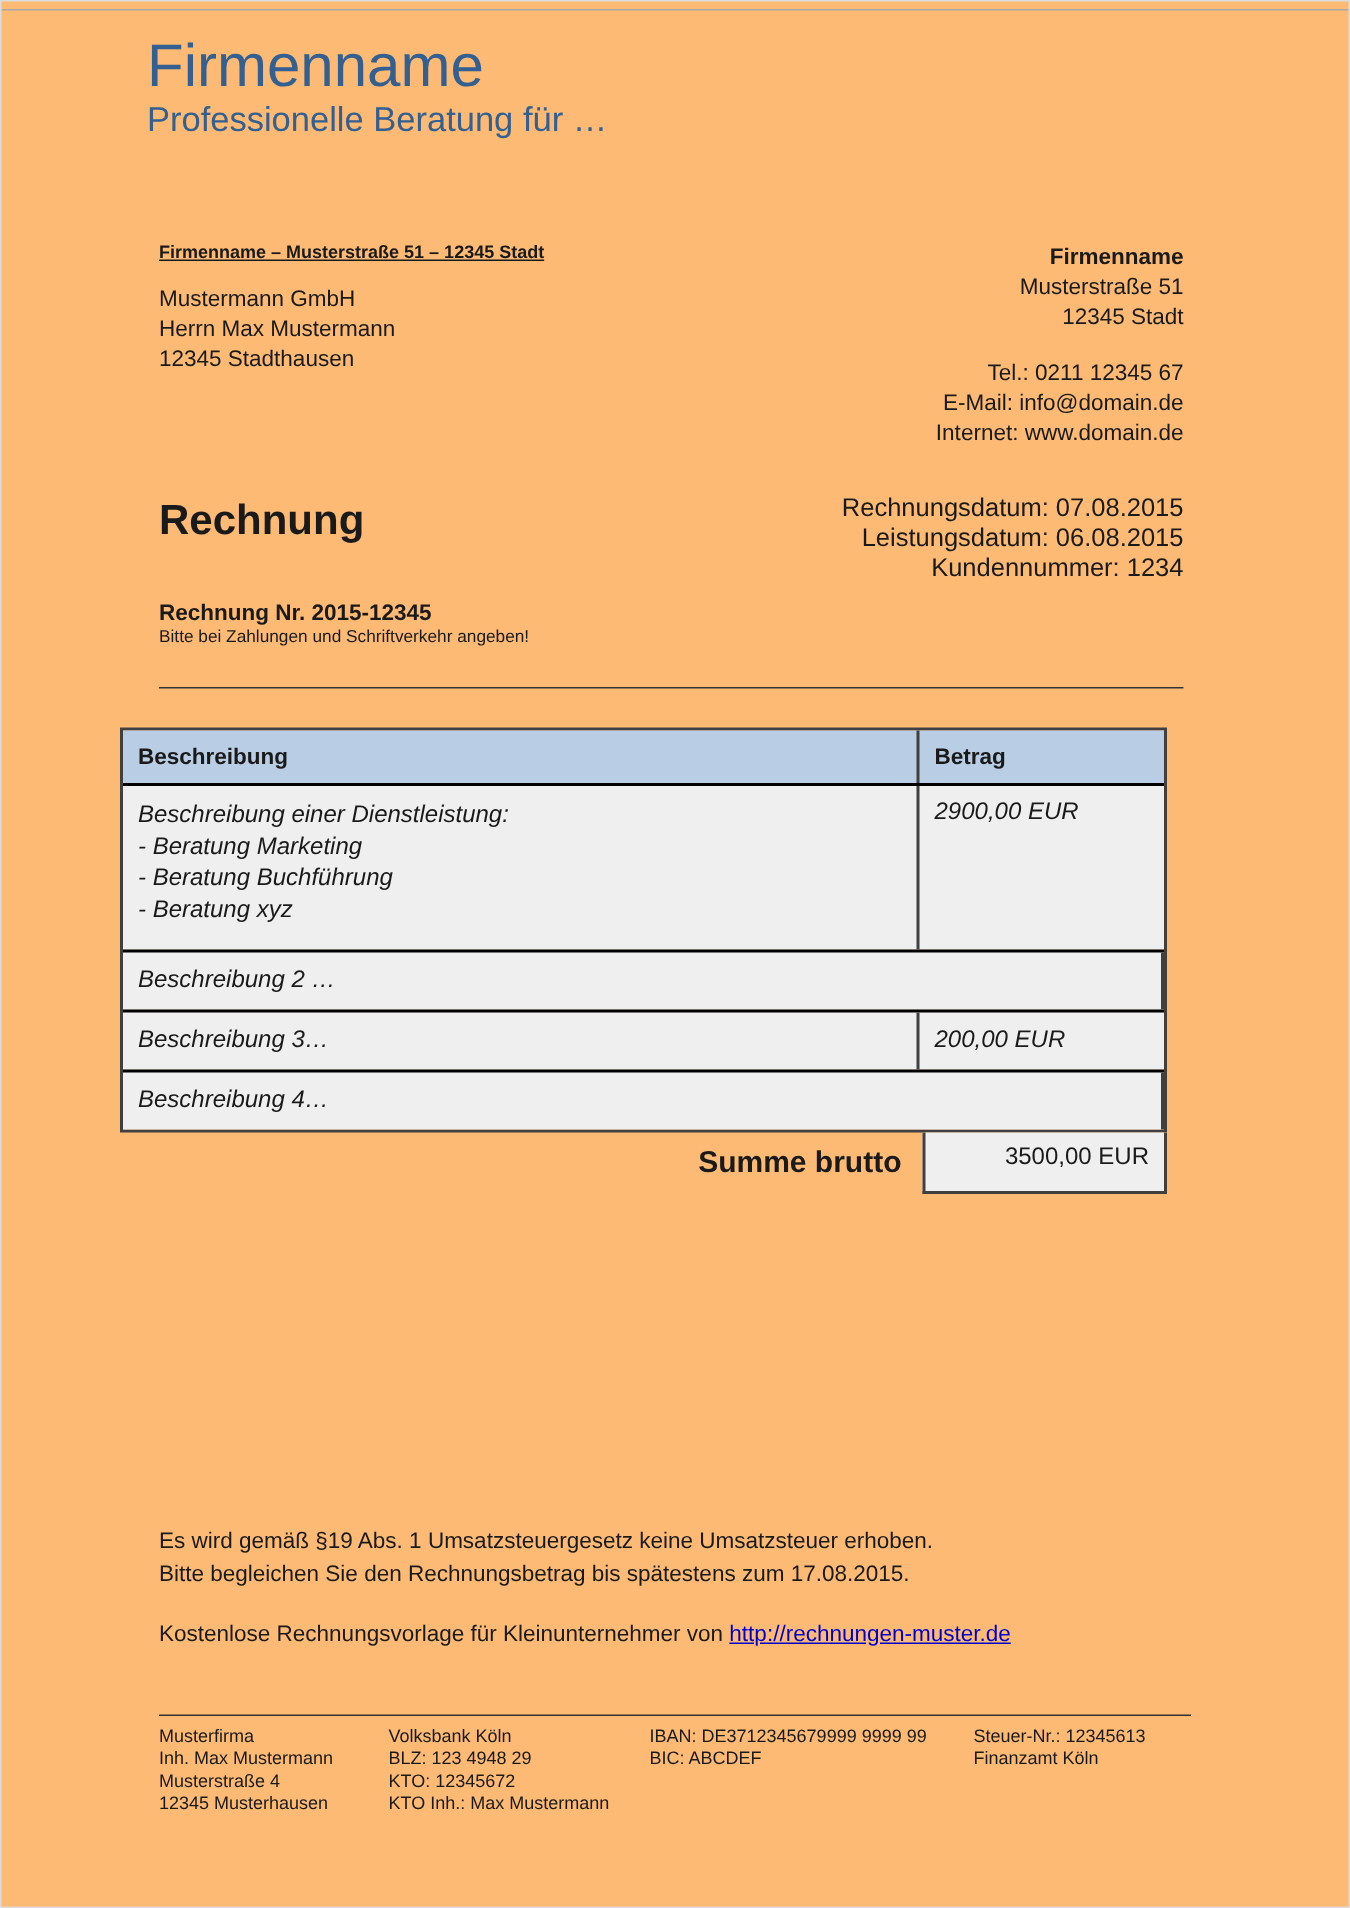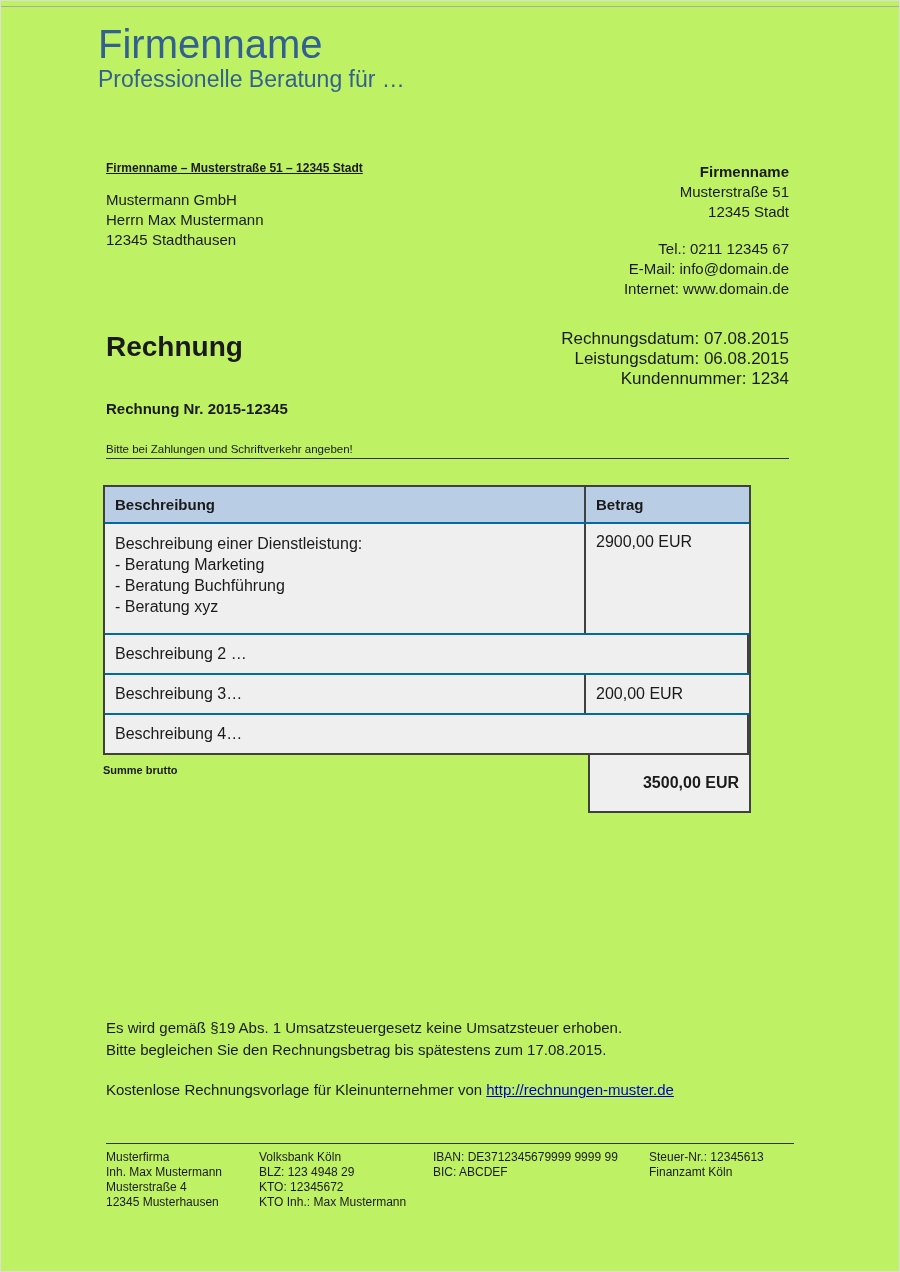--- a/index.html
+++ b/index.html
@@ -6,21 +6,21 @@
   body {
     background: #f2f2f2;
     font-family: "Liberation Sans", sans-serif;
     color: #1a1a1a;
   }
   .page {
     position: relative;
     width: 900px;
     height: 1272px;
     margin: 0 auto;
-    background: #bef264;
+    background: #fdba74;
     border: 1px solid #dcdcdc;
     box-sizing: border-box;
     overflow: hidden;
   }
   .top-rule {
     position: absolute;
     top: 5px; left: 0; right: 0;
     height: 1px;
     background: #a8a8a8;
   }
@@ -77,43 +77,44 @@
     line-height: 20px;
   }
   .invoice-no {
     position: absolute;
     left: 105px; top: 399px;
     font-size: 15px;
     font-weight: bold;
   }
   .invoice-note {
     position: absolute;
-    left: 105px; top: 442px;
+    left: 105px; top: 418px;
     font-size: 11.5px;
   }
   .mid-rule {
     position: absolute;
     left: 105px; right: 110px; top: 457px;
     height: 1px;
     background: #333333;
   }
   
-  .table-wrap { position: absolute; left: 102px; top: 484px; width: 648px; }
+  .table-wrap { position: absolute; left: 79px; top: 484px; width: 698px; }
   .invoice-table {
     border: 2px solid #404040;
     box-sizing: border-box;
   }
   .t-head {
     display: flex;
     background: #B9CDE5;
   }
   .t-row {
     display: flex;
     background: #EFEFEF;
-    border-top: 2px solid #0369a1;
+    border-top: 2px solid #000000;
+    font-style: italic;
   }
   .t-desc {
     flex: 1;
     border-right: 2px solid #404040;
     box-sizing: border-box;
     padding: 0 10px;
   }
   .t-amount {
     width: 163px;
     box-sizing: border-box;
@@ -128,34 +129,35 @@
   }
   .row-multi .t-desc { padding-top: 9px; padding-bottom: 16px; font-size: 16px; line-height: 21px; }
   .row-multi .t-amount { padding-top: 9px; font-size: 16px; }
   .row-single .t-desc, .row-single .t-amount {
     padding-top: 10px; padding-bottom: 10px;
     font-size: 16px;
   }
   .total-row { display: flex; }
   .total-label {
     flex: 1;
-    font-size: 11px;
+    text-align: right;
+    font-size: 20px;
     font-weight: bold;
     padding: 9px 14px 9px 0;
   }
   .total-amount {
     width: 163px;
     box-sizing: border-box;
     background: #EFEFEF;
     border: 2px solid #404040;
     border-top: none;
     text-align: right;
     font-size: 16px;
-    font-weight: bold;
-    padding: 19px 10px;
+    font-weight: normal;
+    padding: 8px 10px;
   }
   
   .notes {
     position: absolute;
     left: 105px; top: 1016px;
     font-size: 15px;
     line-height: 22px;
   }
   .promo {
     position: absolute;

